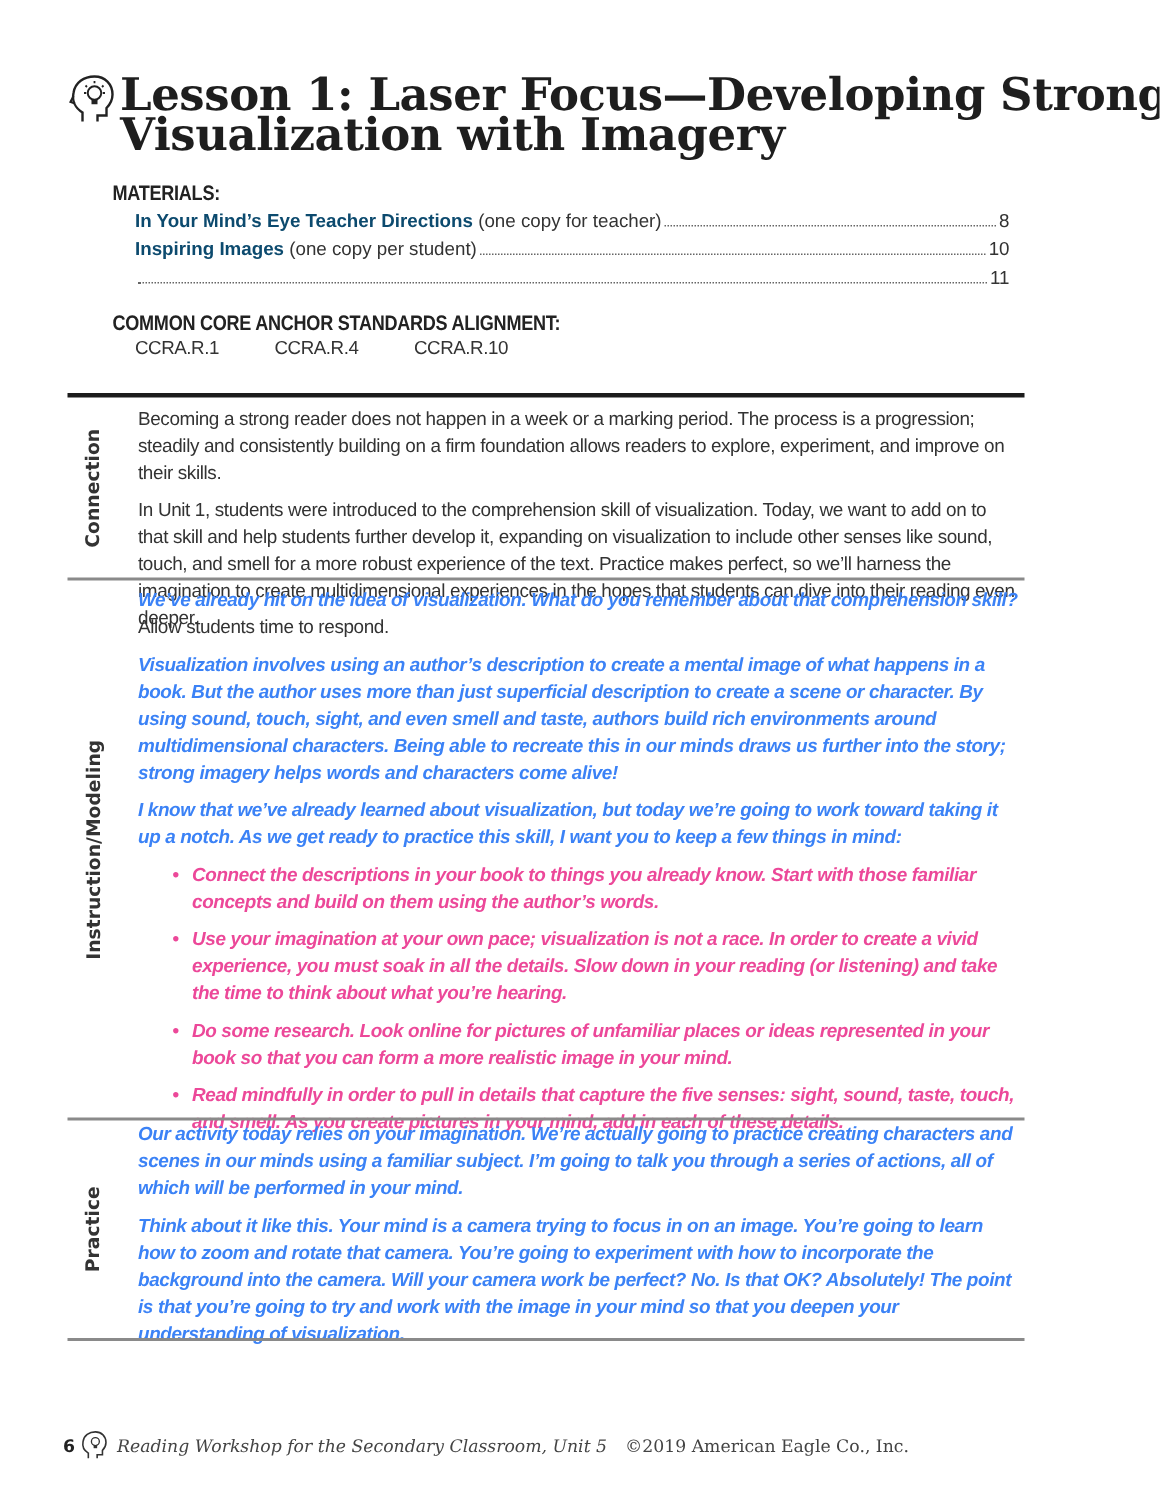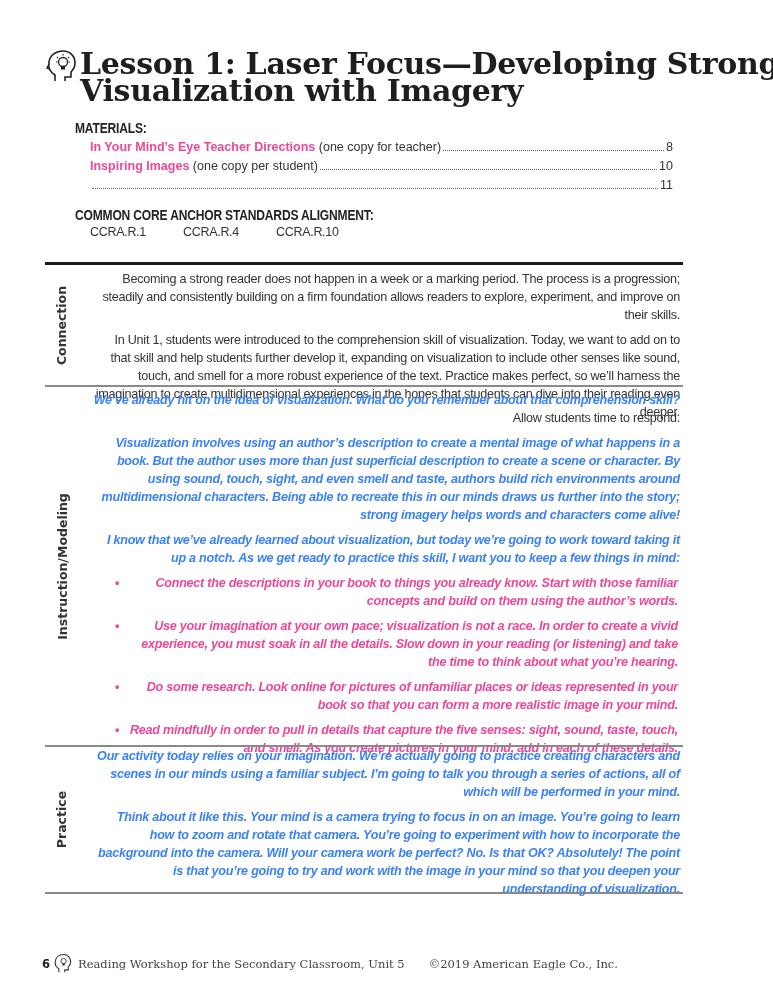--- a/index.html
+++ b/index.html
@@ -8,45 +8,45 @@
 
   .title-block { position: absolute; left: 46px; top: 50px; width: 640px; }
   .head-icon { position: absolute; left: 0; top: 0; width: 32px; height: 34px; }
   .title { position: absolute; left: 34px; top: 0; font-family: "DejaVu Serif", serif; font-weight: bold; font-size: 30px; line-height: 27px; color: #1e1e1e; letter-spacing: -0.3px; white-space: nowrap; }
 
   .materials { position: absolute; left: 75px; top: 120px; width: 598px; font-family: "Liberation Sans", sans-serif; }
   .sec-head { font-size: 14px; font-weight: bold; color: #222; transform: scaleX(0.86); transform-origin: left; white-space: nowrap; letter-spacing: -0.2px; }
   .mat-list { margin-top: 2px; padding-left: 15px; }
   .mat-row { display: flex; align-items: baseline; font-size: 12.5px; line-height: 19px; color: #333; }
   .mat-text { white-space: nowrap; transform-origin: left; }
-  .mat-name { font-weight: bold; color: #ec4899; }
+  .mat-name { font-weight: bold; color: #0c4a6e; }
   .mat-dots { flex: 1; border-bottom: 1.5px dotted #666; margin: 0 2px 4px 2px; height: 1px; }
   .mat-page { white-space: nowrap; }
 
   .standards { position: absolute; left: 75px; top: 207px; font-family: "Liberation Sans", sans-serif; }
   .std-list { display: flex; padding-left: 15px; margin-top: 2px; }
   .std { font-size: 12.5px; color: #333; width: 93px; letter-spacing: -0.3px; }
 
   .rule-thick { position: absolute; left: 45px; width: 638px; height: 3px; background: #1c1c1c; top: 262px; }
   .rule { position: absolute; left: 45px; width: 638px; height: 1.5px; background: #8a8a8a; }
 
   .section { position: absolute; left: 45px; width: 638px; }
   .side-label { position: absolute; left: 0; width: 34px; display: flex; align-items: center; justify-content: center; }
   .side-label span { display: inline-block; transform: rotate(-90deg); white-space: nowrap; font-family: "DejaVu Sans", sans-serif; font-size: 12.5px; font-weight: bold; color: #333; }
-  .body-col { position: absolute; left: 47px; width: 588px; font-family: "Liberation Sans", sans-serif; font-size: 12.6px; line-height: 18px; color: #333; text-align: right; }
+  .body-col { position: absolute; left: 47px; width: 588px; font-family: "Liberation Sans", sans-serif; font-size: 12.6px; line-height: 18px; color: #333; }
   .body-col p { margin: 0 0 7px 0; letter-spacing: -0.25px; }
   .it { font-style: italic; font-weight: bold; color: #3b82f6; }
   .bullets { margin: 0; padding: 0 0 0 36px; list-style: none; }
   .bullets li { position: relative; margin: 0 2px 7px 0; font-style: italic; font-weight: bold; color: #ec4899; letter-spacing: -0.25px; }
   .bullets li::before { content: "\2022"; position: absolute; left: -13px; top: 0; font-style: normal; }
 
   .footer { position: absolute; left: 42px; top: 954px; display: flex; align-items: center; font-family: "DejaVu Serif", serif; font-size: 11.5px; color: #444; white-space: nowrap; }
   .footer .pg { font-family: "DejaVu Sans", sans-serif; font-weight: bold; font-size: 11.5px; color: #222; margin-right: 3px; }
   .footer .foot-icon { width: 20px; height: 20px; margin-right: 5px; }
-  .footer .book { margin-right: 24px; }
+  .footer .book { font-style: italic; margin-right: 12px; }
 </style>
 </head>
 <body>
 
 <div class="page">
 
   <div class="title-block">
     <svg class="head-icon" viewBox="0 0 32 34">
       <path d="M9 31 L9 25 C4 22 2 17 3 12 C4 5 10 1 17 1 C24 1 29 6 29 13 C29 17 27 20 25 22 L25 27 L19 27 L19 31" fill="none" stroke="#222" stroke-width="1.6"></path>
       <path d="M3 14 L1 18 L4 19" fill="none" stroke="#222" stroke-width="1.4"></path>

